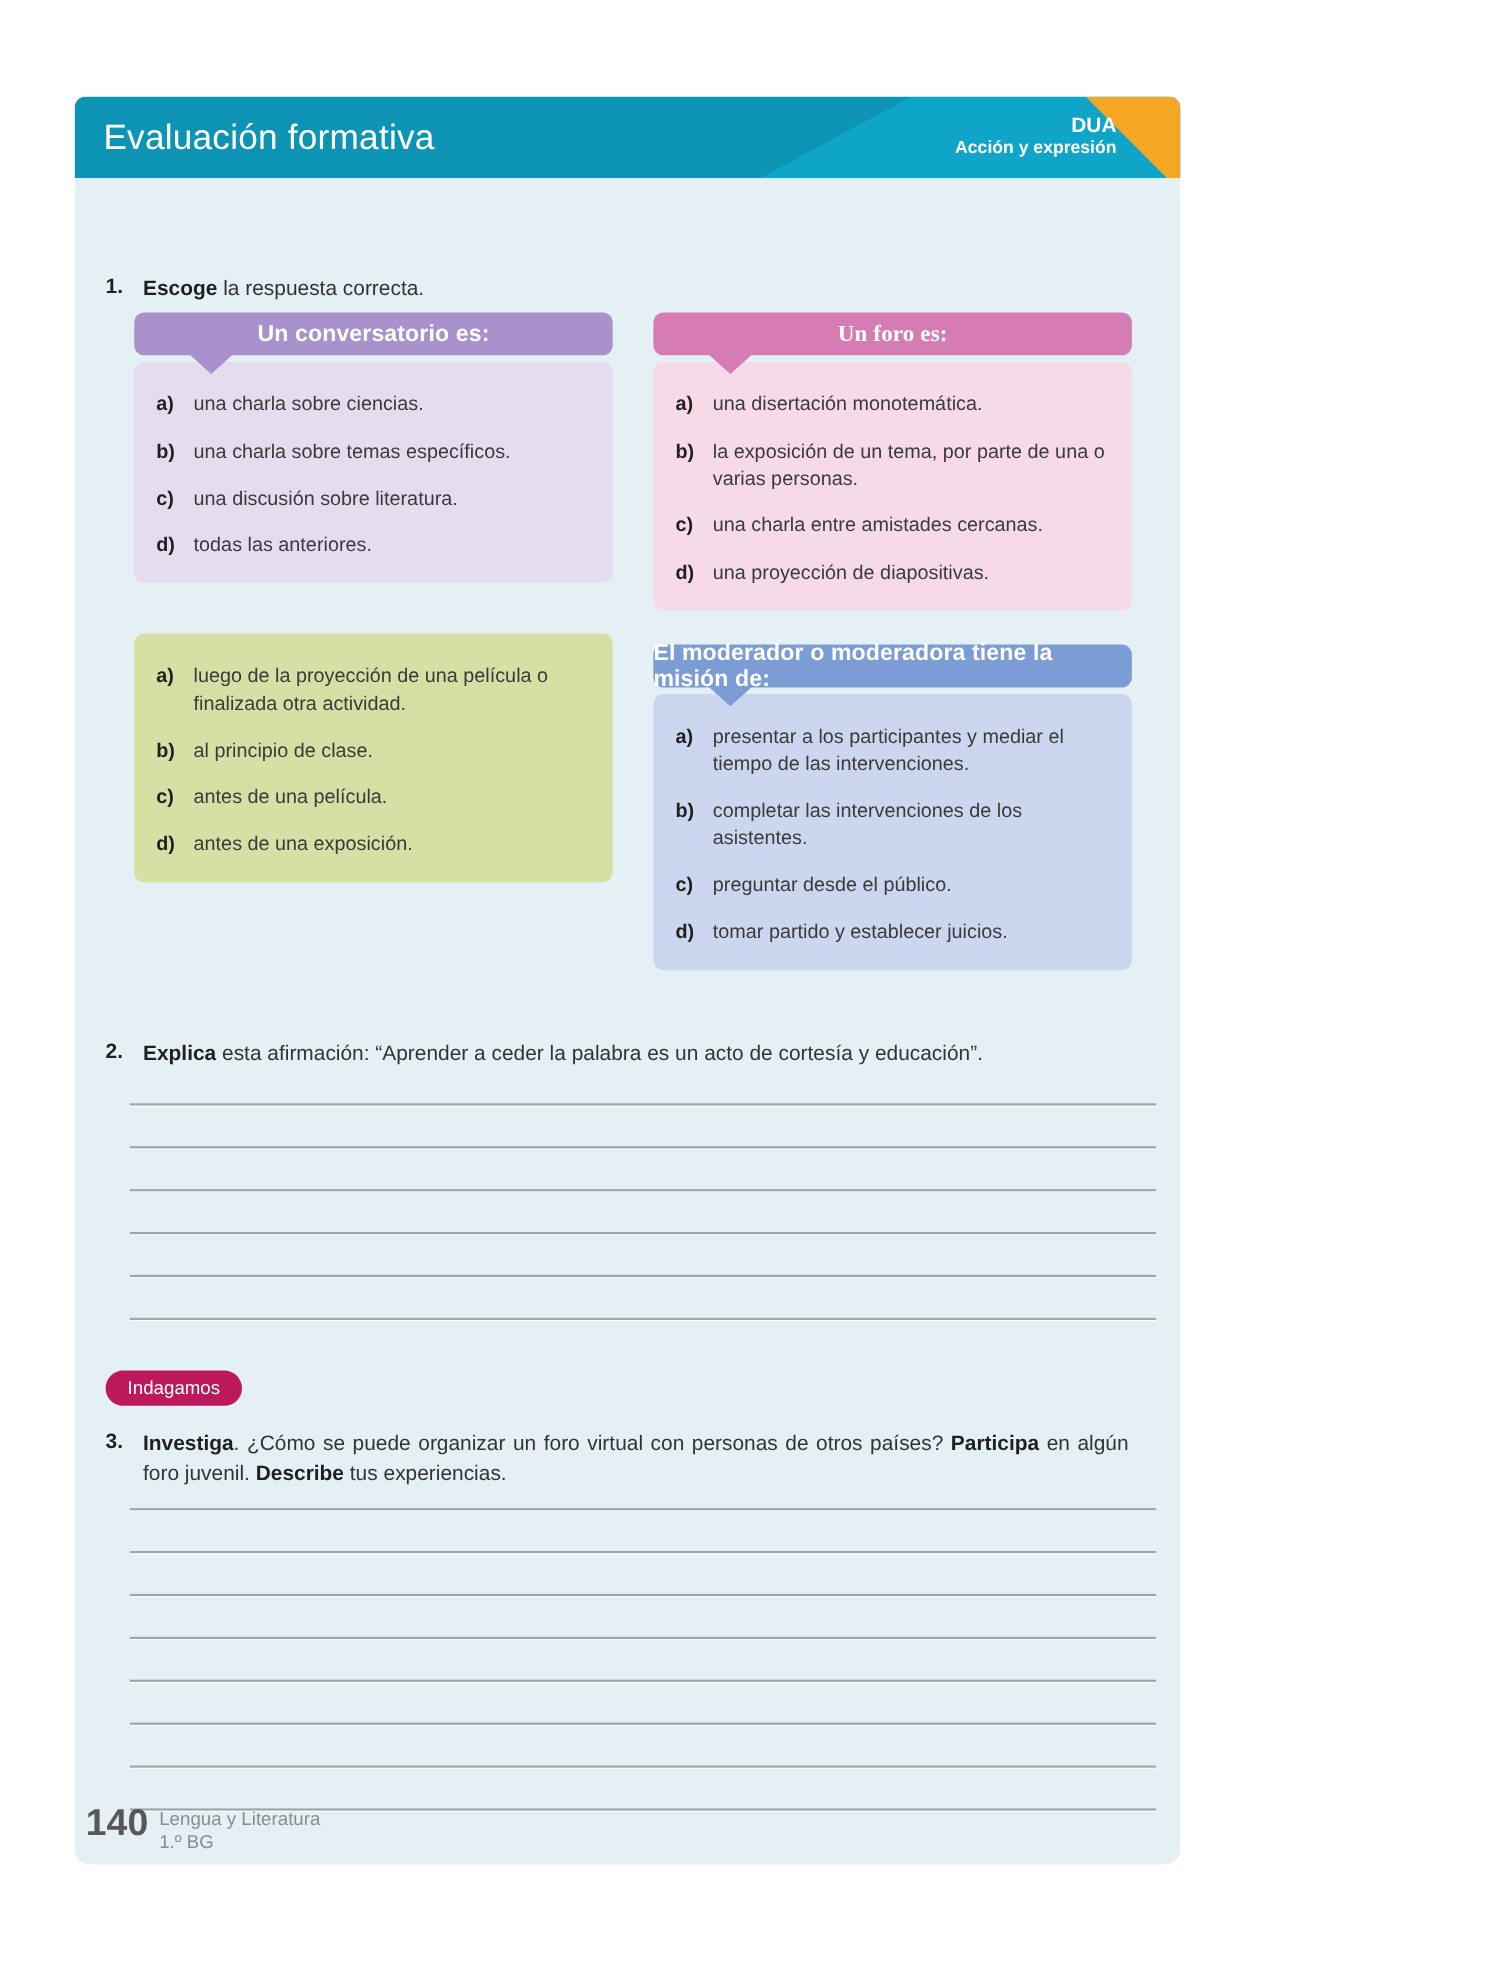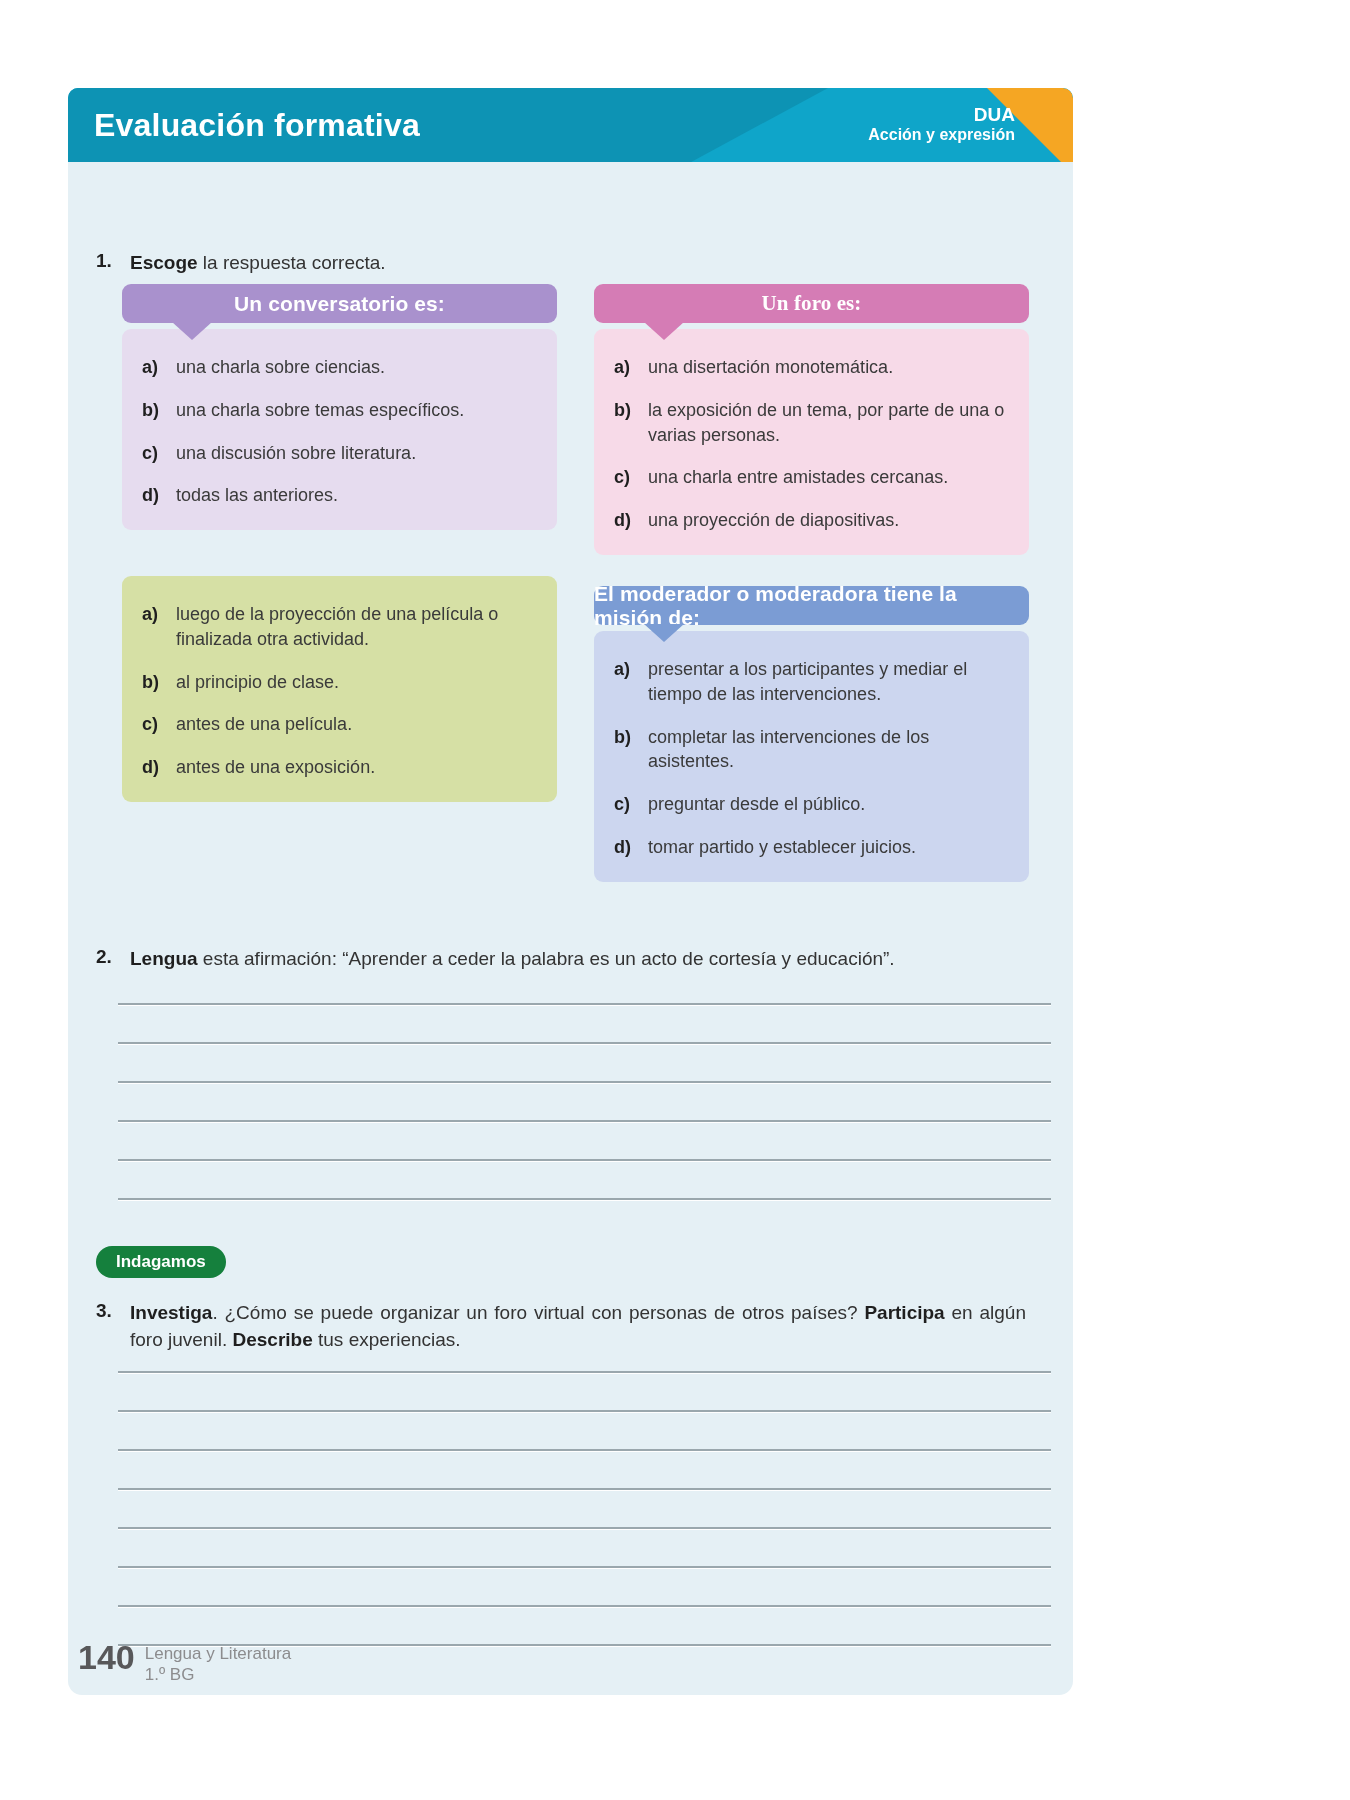--- a/index.html
+++ b/index.html
@@ -42,21 +42,21 @@
     clip-path: polygon(100% 0, 0 0, 100% 100%);
     border-top-right-radius: 10px;
   }
   .header-title {
     position: absolute;
     left: 26px;
     top: 50%;
     transform: translateY(-50%);
     color: #ffffff;
     font-size: 32px;
-    font-weight: 700;
+    font-weight: 400;
     letter-spacing: 0.2px;
     white-space: nowrap;
   }
   .header-dua {
     position: absolute;
     right: 58px;
     top: 50%;
     transform: translateY(-50%);
     text-align: right;
     color: #ffffff;
@@ -190,23 +190,23 @@
   }
   .wline:last-child { margin-bottom: 0; }
   #lines-q2 { left: 118px; top: 1003px; width: 933px; }
   #lines-q3 { left: 118px; top: 1371px; width: 933px; }
 
   
   .badge {
     position: absolute;
     left: 96px;
     top: 1246px;
-    background: #15803d;
+    background: #be185d;
     color: #ffffff;
-    font-weight: bold;
+    font-weight: normal;
     font-size: 17px;
     padding: 7px 20px 8px 20px;
     border-radius: 18px;
     line-height: 1;
   }
 
   
   .footer {
     position: absolute;
     left: 78px;
@@ -337,21 +337,21 @@
     </div>
     <div class="opt">
       <span class="opt-key">d)</span>
       <span class="opt-txt">tomar partido y establecer juicios.</span>
     </div>
   </div>
 </div>
 
 <div class="q-row" id="q2">
   <span class="q-num">2.</span>
-  <span class="q-text"><b>Lengua</b><span> esta afirmación: “Aprender a ceder la palabra es un acto de cortesía y educación”.</span></span>
+  <span class="q-text"><b>Explica</b><span> esta afirmación: “Aprender a ceder la palabra es un acto de cortesía y educación”.</span></span>
 </div>
 <div class="lines" id="lines-q2">
     <div class="wline"></div>
     <div class="wline"></div>
     <div class="wline"></div>
     <div class="wline"></div>
     <div class="wline"></div>
     <div class="wline"></div>
   </div>
 

